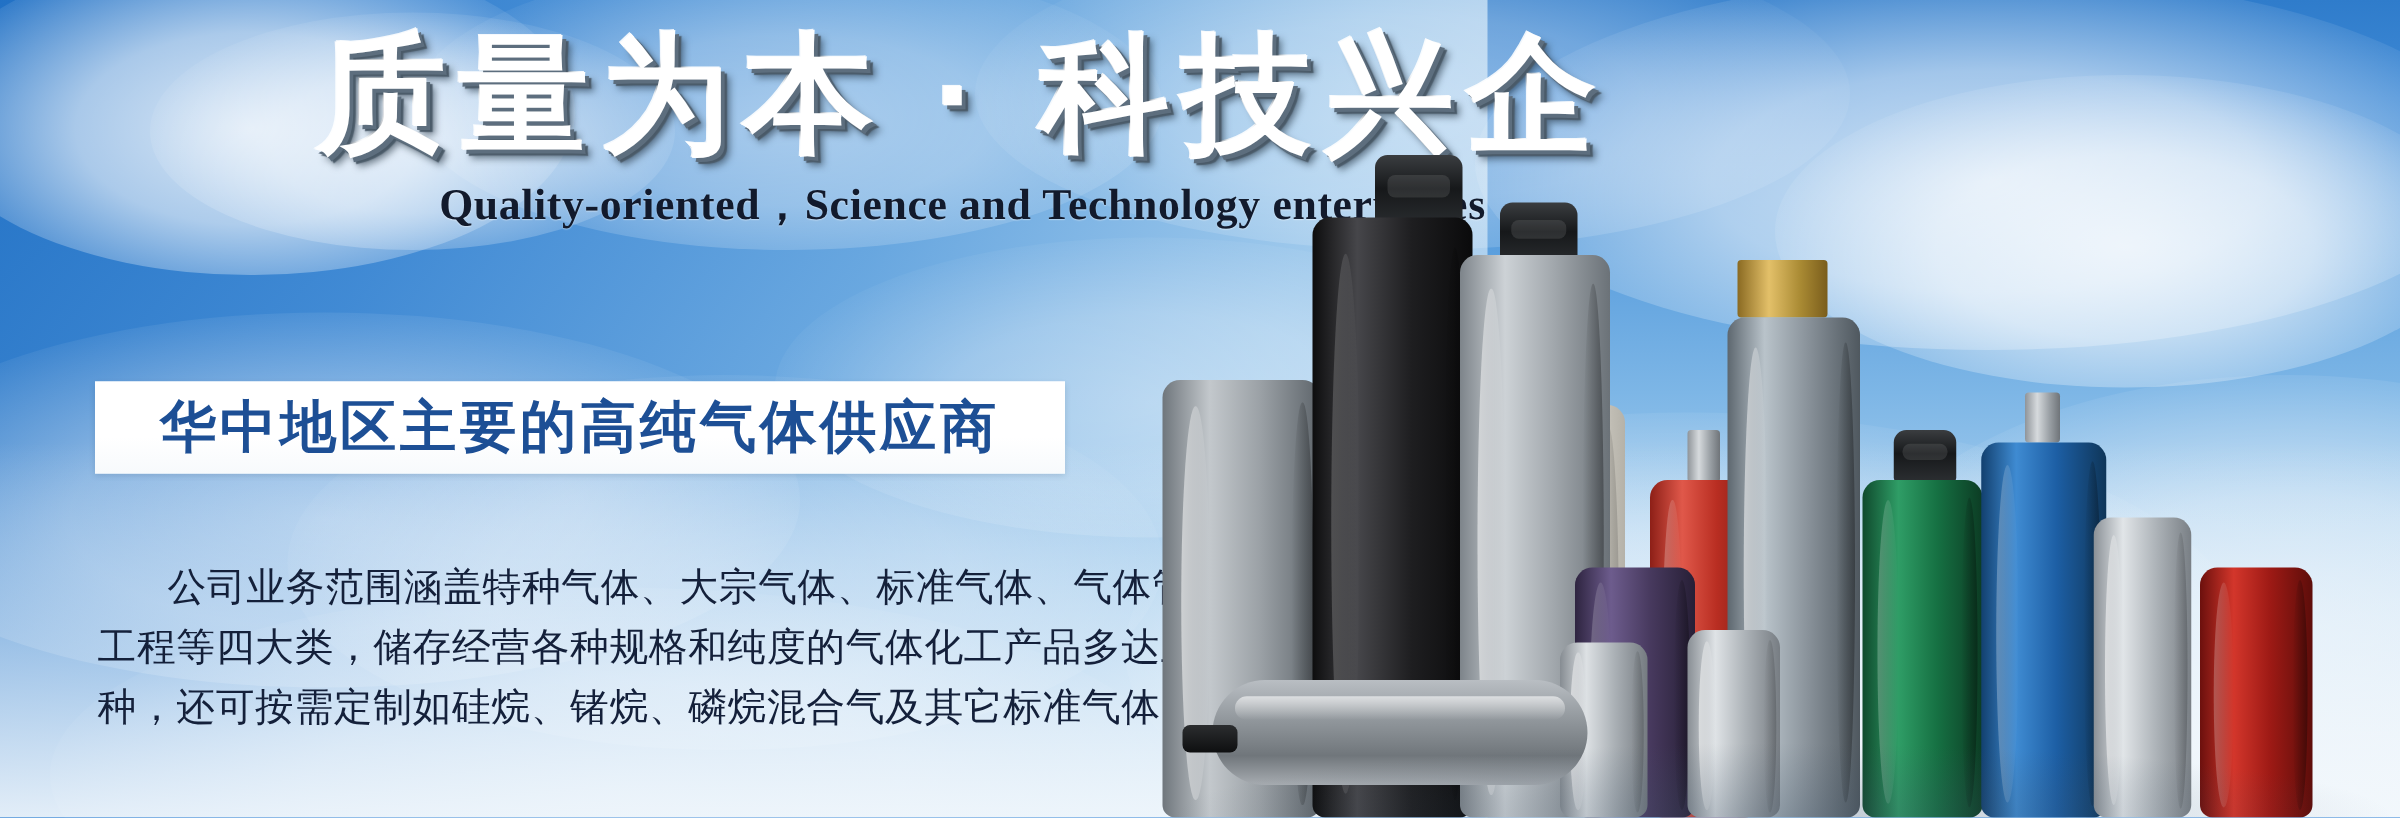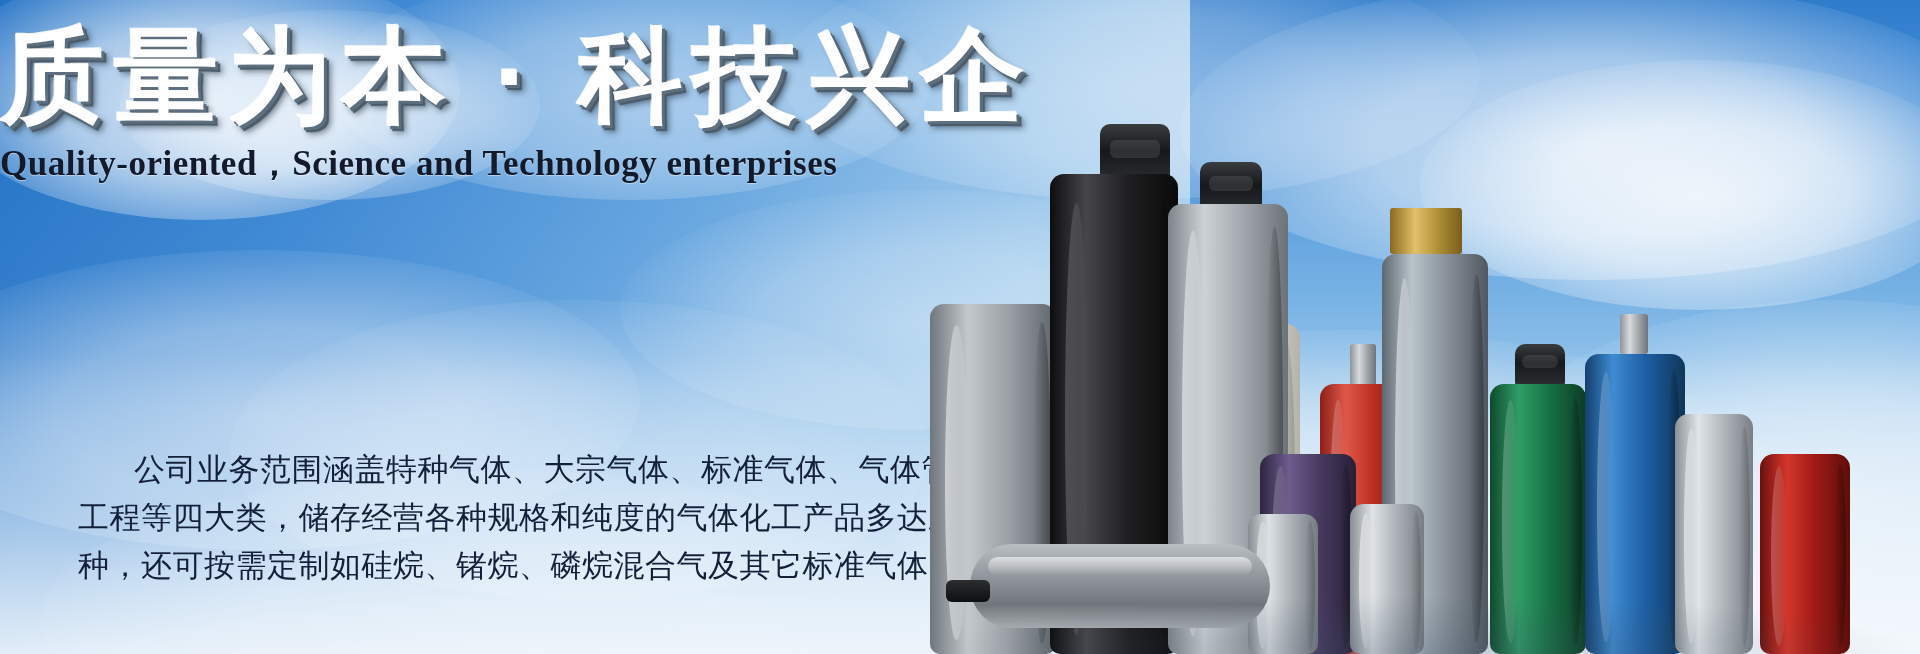--- a/index.html
+++ b/index.html
@@ -58,20 +58,21 @@
   .c12{ left:40px;   top:470px;  width:900px; height:300px; opacity:.55; }
 
   .haze-bottom {
     position:absolute; left:0; bottom:0; width:100%; height:300px;
     background:linear-gradient(to bottom, rgba(255,255,255,0) 0%, rgba(235,244,251,.55) 55%, rgba(243,248,252,.9) 100%);
   }
 
   
   .headline-wrap {
     position:absolute; left:0; top:18px; width:1540px;
+    text-align:center;
   }
   .headline {
     font-family:"Liberation Sans", sans-serif;
     font-weight:bold;
     font-size:104px;
     line-height:1.12;
     color:#ffffff;
     letter-spacing:10px;
     white-space:nowrap;
     text-shadow:
@@ -203,20 +204,23 @@
   <div class="cloud c10"></div>
   <div class="cloud c11"></div>
   <div class="cloud c12"></div>
   <div class="haze-bottom"></div>
 
   <div class="headline-wrap">
     <div class="headline">质量为本 · 科技兴企</div>
     <div class="subtitle">Quality-oriented，Science and Technology enterprises</div>
   </div>
 
+  <div class="slogan-box">
+    <span class="slogan-text">华中地区主要的高纯气体供应商</span>
+  </div>
 
   <div class="paragraph">
     <div class="p-line indent">公司业务范围涵盖特种气体、大宗气体、标准气体、气体管道</div>
     <div class="p-line">工程等四大类，储存经营各种规格和纯度的气体化工产品多达上百</div>
     <div class="p-line">种，还可按需定制如硅烷、锗烷、磷烷混合气及其它标准气体。</div>
   </div>
 
   <div class="cylinders">
 
     <div class="cyl" style="left:0px; width:126px; height:350px; background:linear-gradient(to right,#6f767c,#c3c8cc 30%,#9ba1a6 62%,#5e656b);">

